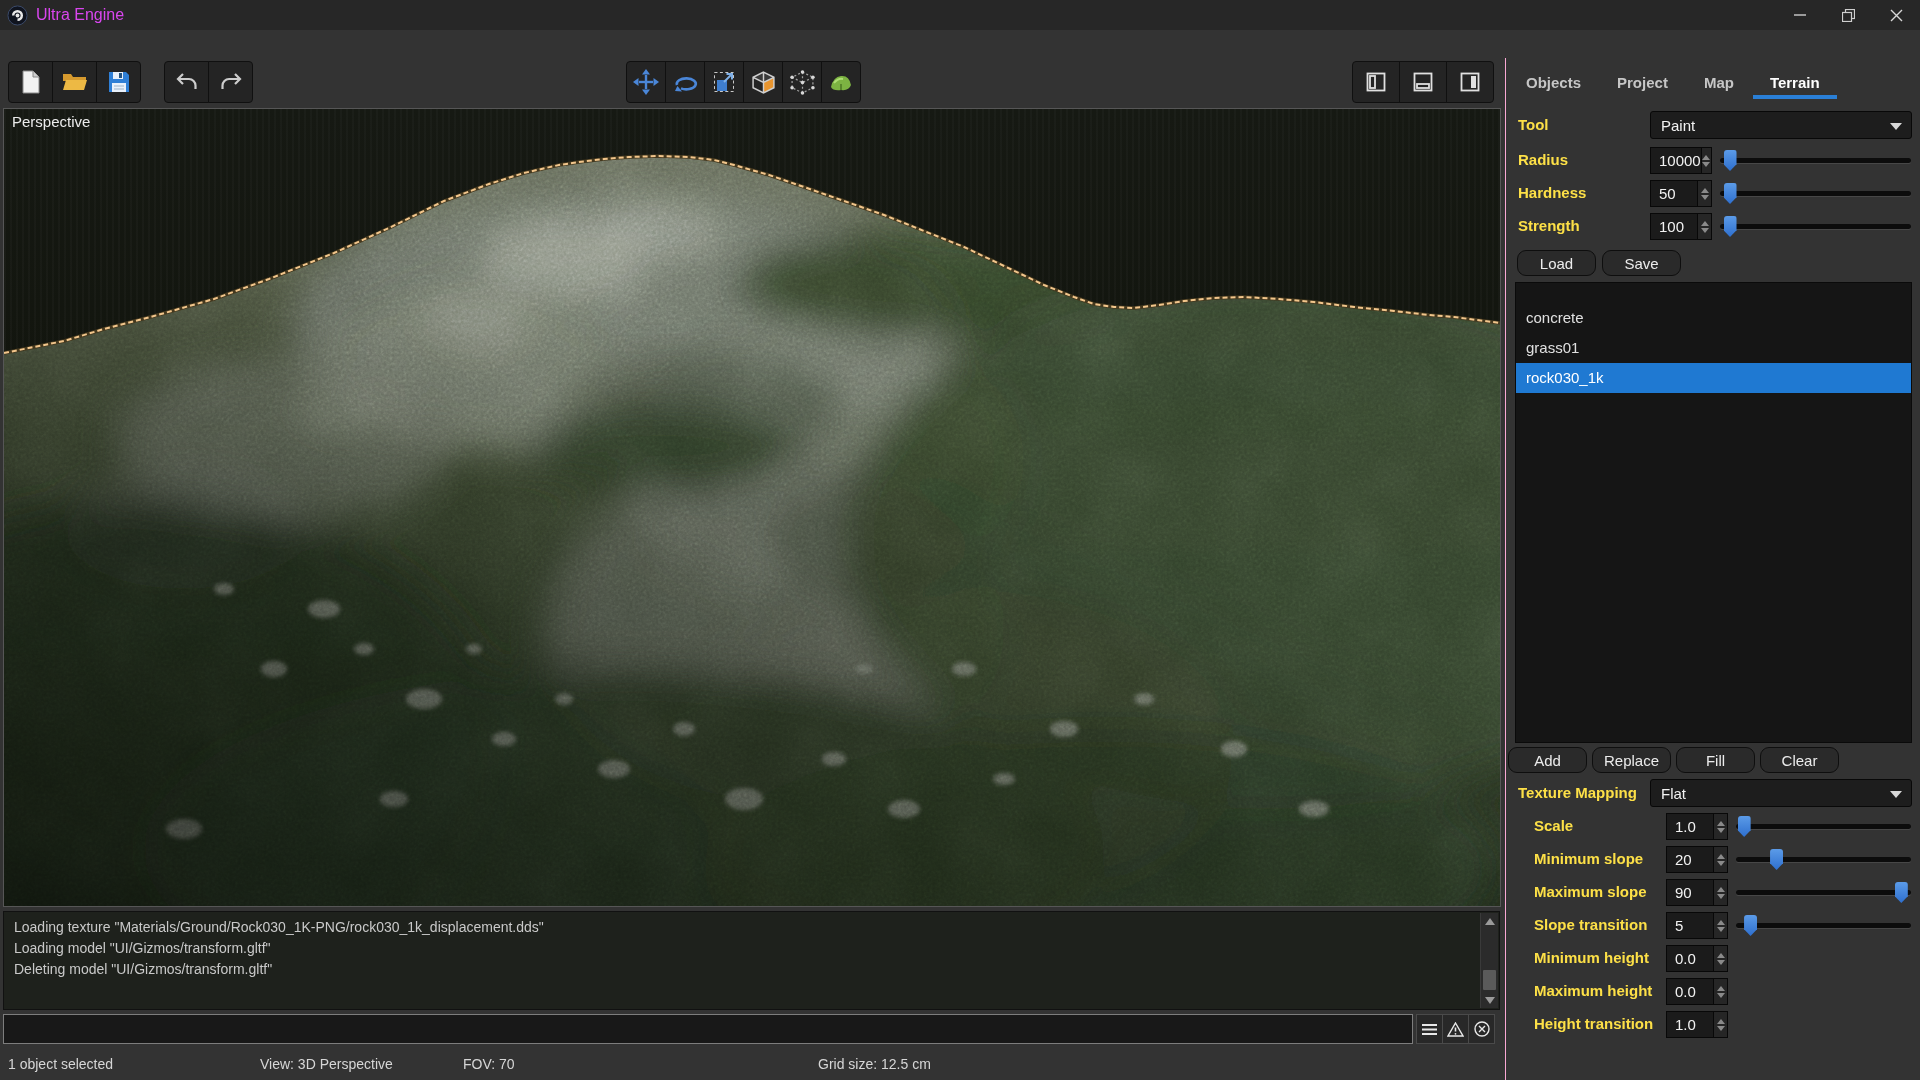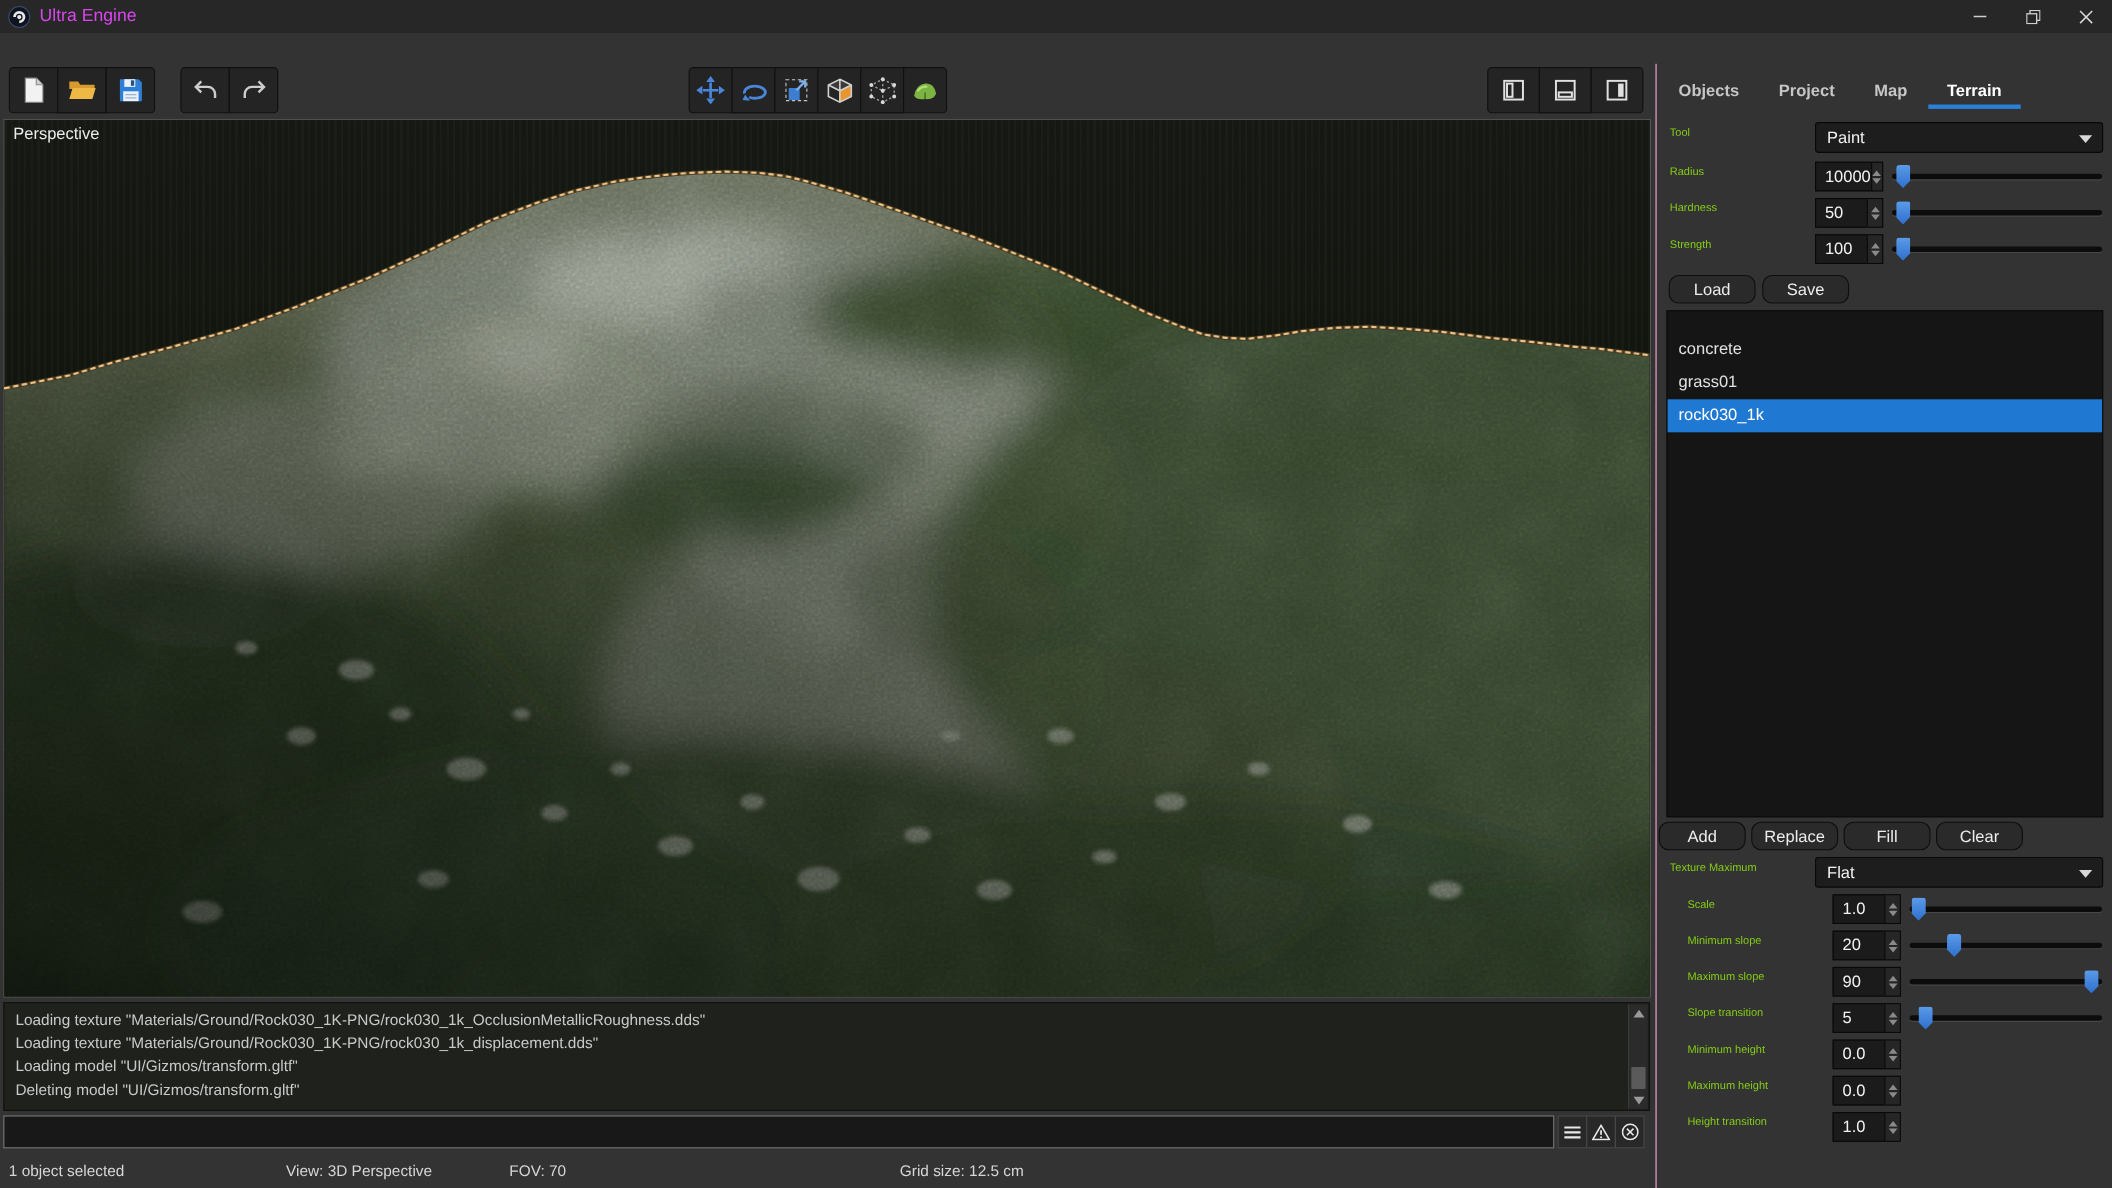--- a/index.html
+++ b/index.html
@@ -57,21 +57,21 @@
   .statusbar{position:absolute;left:0;top:1048px;width:1505px;height:32px;background:#333;}
   .stitem{position:absolute;top:8px;font-size:14px;color:#d6d6d6;white-space:nowrap;}
 
   
   .panel{position:absolute;left:1505px;top:58px;width:415px;height:1022px;background:#333;border-left:1px solid #f9a8d4;box-sizing:border-box;}
   .tabs{position:absolute;top:0;left:0;right:0;height:49px;display:flex;align-items:center;gap:36px;padding-left:20px;}
   .tab{font-size:15px;font-weight:700;color:#c6c6c6;position:relative;}
   .tab.active{color:#fff;}
   .tab.active::after{content:"";position:absolute;left:-17px;right:-17px;bottom:-8px;height:4px;background:#2a7fd6;}
 
-  .plabel{position:absolute;left:12px;top:5px;font-size:10px;color:#84cc16;white-space:nowrap;}
+  .plabel{position:absolute;left:12px;top:5px;font-size:15px;color:#fde047;white-space:nowrap;font-weight:bold;}
   .dropdown{position:absolute;left:144px;top:0;width:262px;height:28px;background:#1d1d1d;border:1px solid #080808;
     border-radius:3px;display:flex;align-items:center;box-sizing:border-box;}
   .ddval{font-size:15px;color:#f2f2f2;padding-left:10px;}
   .ddcaret{position:absolute;right:9px;top:11px;width:0;height:0;border:6px solid transparent;border-top:7px solid #d8d8d8;}
 
   .sec-tool{position:absolute;top:53px;left:0;right:0;height:30px;}
   .sec-texmap{position:absolute;top:721px;left:0;right:0;height:30px;}
   #brush-rows{position:absolute;top:89px;left:0;right:0;}
   #texture-rows{position:absolute;top:755px;left:16px;right:0;}
   .prow{position:relative;height:27px;margin-bottom:6px;}
@@ -363,21 +363,20 @@
         <rect x="0" y="0" width="1496" height="797" fill="url(#dk)"></rect>
       </g>
       <path d="M0,244 L60,232 L100,220 L150,207 L210,190 L265,170 L330,144 L385,119 L440,92 L485,75 L520,64 L555,56 L575,53 L600,50 L625,48 L655,47 L685,48 L710,51 L730,56 L765,66 L800,78 L840,92 L880,106 L920,122 L960,138 L1000,157 L1040,176 L1070,188 L1090,195 L1110,198 L1130,199 L1155,196 L1180,192 L1210,189 L1240,188 L1275,190 L1310,193 L1350,198 L1390,202 L1425,206 L1450,208 L1496,214" fill="none" stroke="#44381e" stroke-width="3.5"></path>
       <path d="M0,244 L60,232 L100,220 L150,207 L210,190 L265,170 L330,144 L385,119 L440,92 L485,75 L520,64 L555,56 L575,53 L600,50 L625,48 L655,47 L685,48 L710,51 L730,56 L765,66 L800,78 L840,92 L880,106 L920,122 L960,138 L1000,157 L1040,176 L1070,188 L1090,195 L1110,198 L1130,199 L1155,196 L1180,192 L1210,189 L1240,188 L1275,190 L1310,193 L1350,198 L1390,202 L1425,206 L1450,208 L1496,214" fill="none" stroke="#f2c68c" stroke-width="2" stroke-dasharray="5 3"></path>
     </svg>
     <span class="vplabel">Perspective</span>
   </div>
 
   <div class="console">
     <div class="clines" id="console-lines">
-        <div class="cline">Loading texture "Materials/Ground/Rock030_1K-PNG/rock030_1k_OcclusionMetallicRoughness.dds"</div>
         <div class="cline">Loading texture "Materials/Ground/Rock030_1K-PNG/rock030_1k_displacement.dds"</div>
         <div class="cline">Loading model "UI/Gizmos/transform.gltf"</div>
         <div class="cline">Deleting model "UI/Gizmos/transform.gltf"</div>
       </div>
     <div class="vscroll">
       <span class="sarrow up">
           <i class="tri-up"></i>
         </span>
       <span class="sthumb"></span>
       <span class="sarrow dn">
@@ -498,21 +497,21 @@
       </div>
 
     <div class="btnrow" id="action-buttons">
         <button class="pbtn">Add</button>
         <button class="pbtn">Replace</button>
         <button class="pbtn">Fill</button>
         <button class="pbtn">Clear</button>
       </div>
 
     <div class="sec-texmap">
-      <span class="plabel">Texture Maximum</span>
+      <span class="plabel">Texture Mapping</span>
       <span class="dropdown">
         <span class="ddval">Flat</span>
         <i class="ddcaret"></i>
       </span>
     </div>
 
     <div id="texture-rows">
         <div class="prow">
           <span class="plabel">Scale</span>
           <span class="numbox">

